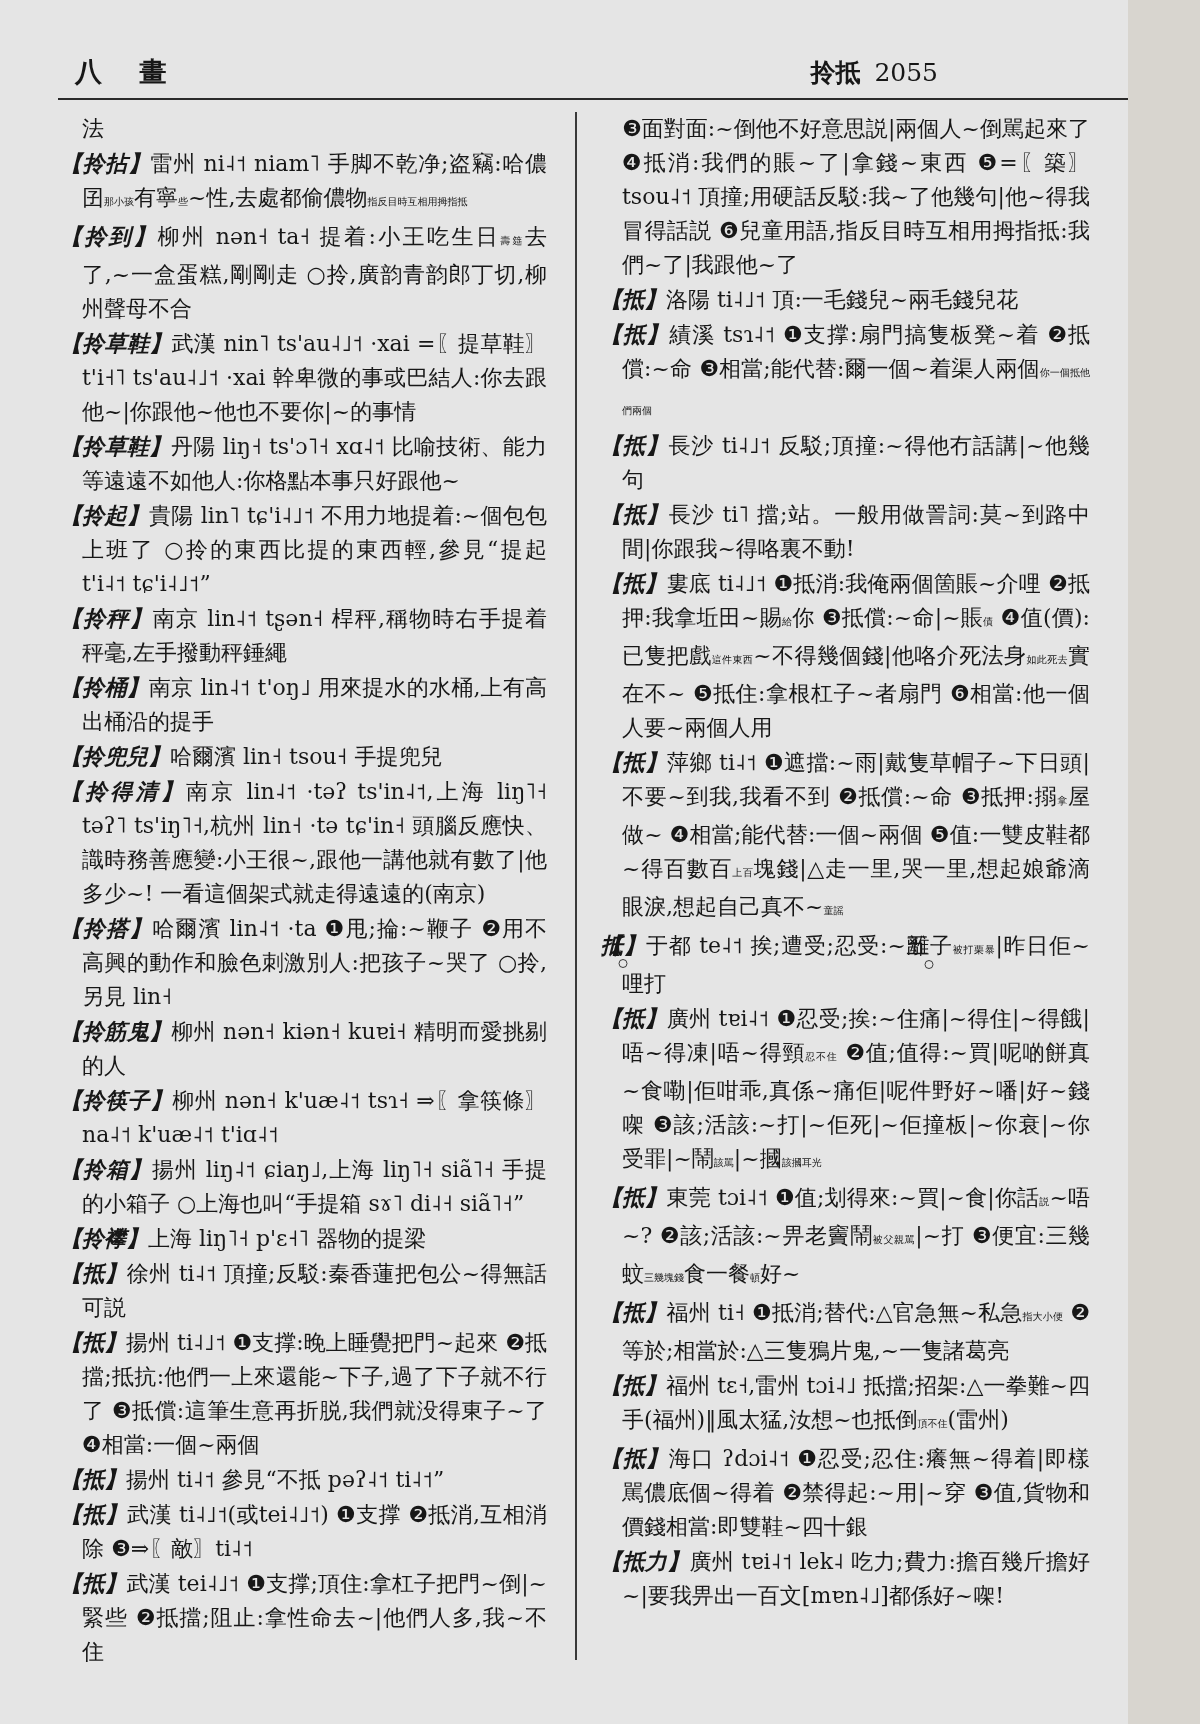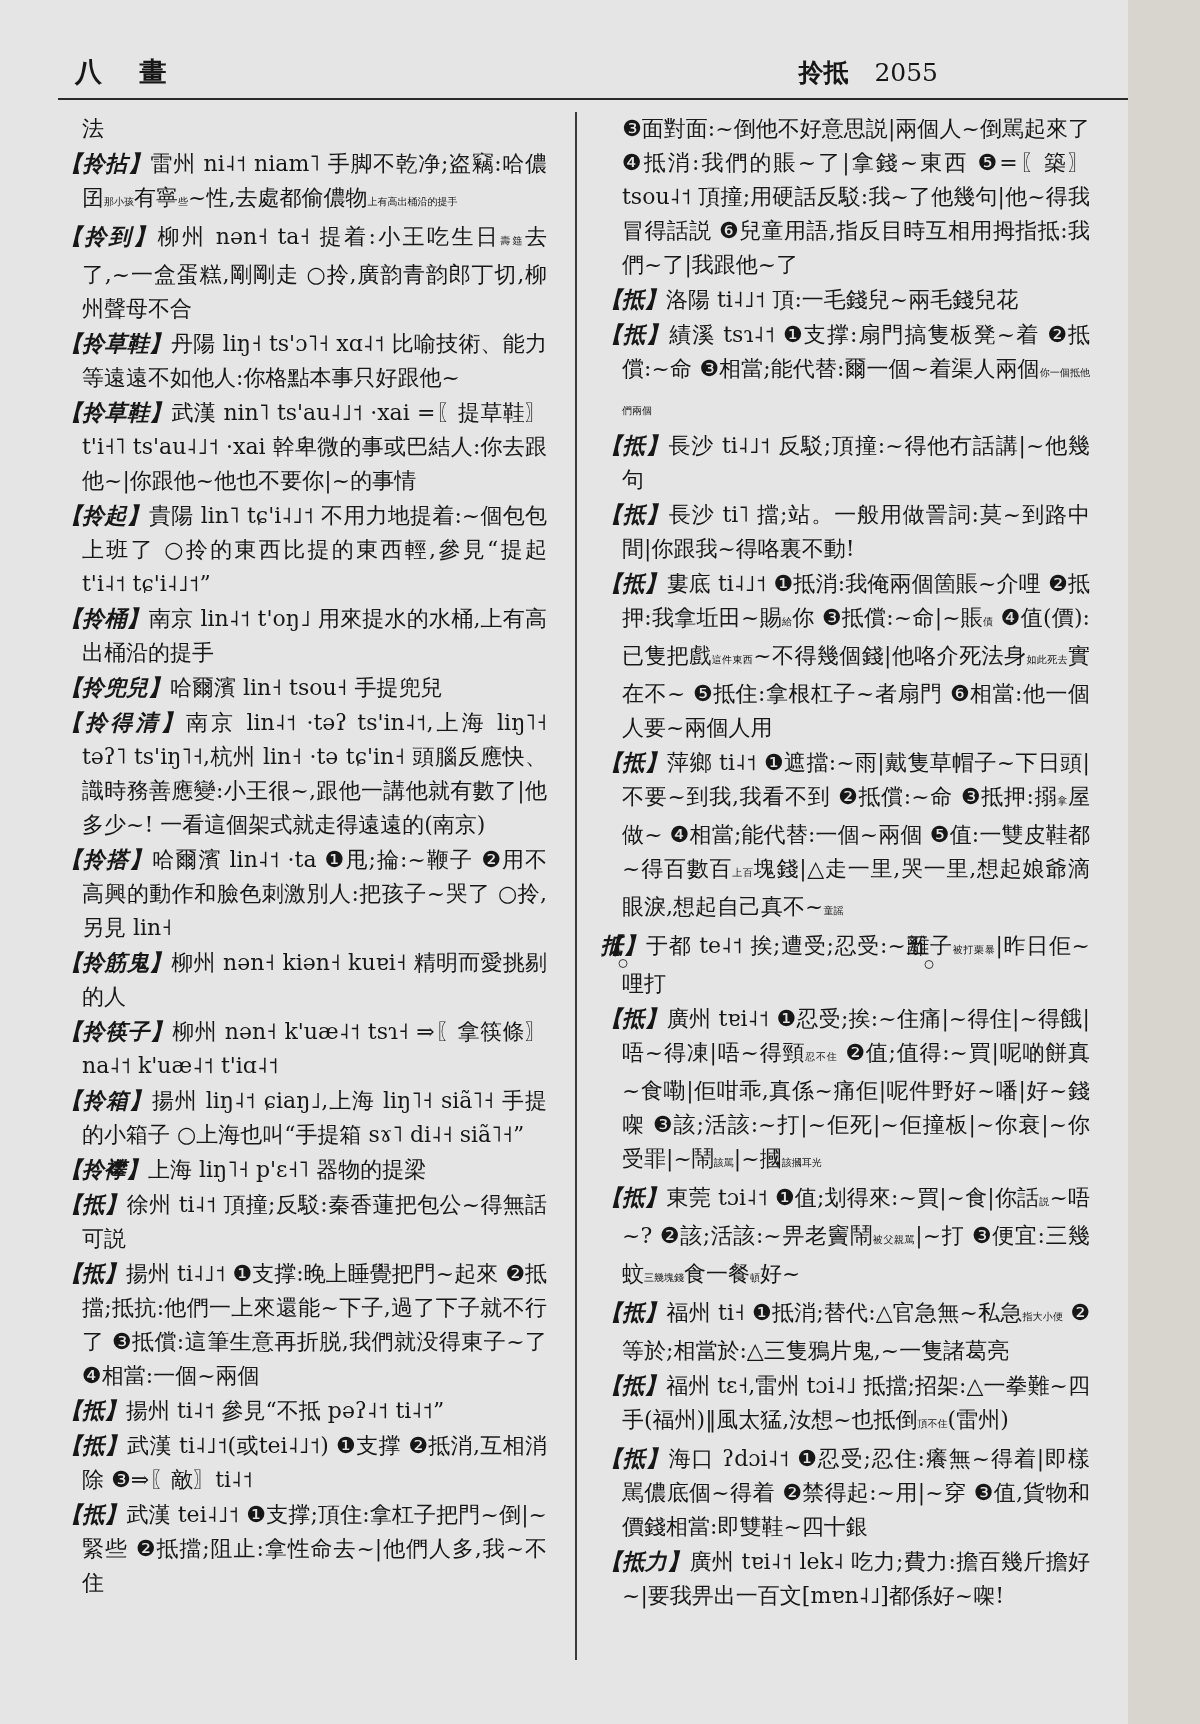--- a/index.html
+++ b/index.html
@@ -15,21 +15,21 @@
     position:absolute;top:54px;left:75px;right:0;height:40px;
   }
   .hdr-left{
     position:absolute;left:0;top:0;
     font-size:27px;font-weight:bold;letter-spacing:14px;
   }
   .hdr-right{
     position:absolute;right:190px;top:2px;
     font-size:25px;
   }
-  .hdr-right .rng{font-weight:bold;margin-right:26px;}
+  .hdr-right .rng{font-weight:bold;margin-right:14px;}
   .hdr-rule{
     position:absolute;top:98px;left:58px;width:1084px;height:2px;
     background:#2b2b2b;
   }
   .col{
     position:absolute;top:112px;height:1560px;overflow:hidden;
     text-align:justify;
   }
   .col-left{left:60px;width:487px;}
   .col-right{left:600px;width:490px;}
@@ -63,25 +63,26 @@
   <div class="hdr-row">
     <div class="hdr-left">八 畫</div>
     <div class="hdr-right">
       <span class="rng">拎抵</span><span>2055</span>
     </div>
   </div>
   <div class="hdr-rule"></div>
 
   <div class="col col-left" id="col-left">
       <div class="entry cont"><span class="seg-b">法</span></div>
-      <div class="entry"><span class="seg-h">【拎拈】</span><span class="seg-b">雷州 ni˨˦ niam˥ 手脚不乾净;盗竊:哈儂囝</span><span class="seg-s">那小孩</span><span class="seg-b">有寧</span><span class="seg-s">些</span><span class="seg-b">~性,去處都偷儂物</span><span class="seg-s">上有高出桶沿的提手</span></div>
+      <div class="entry"><span class="seg-h">【拎拈】</span><span class="seg-b">雷州 ni˨˦ niam˥ 手脚不乾净;盗竊:哈儂囝</span><span class="seg-s">那小孩</span><span class="seg-b">有寧</span><span class="seg-s">些</span><span class="seg-b">~性,去處都偷儂物</span><span class="seg-s">指反目時互相用拇指抵</span></div>
       <div class="entry"><span class="seg-h">【拎到】</span><span class="seg-b">柳州 nən˧ ta˧ 提着:小王吃生日</span><span class="seg-s">壽筵</span><span class="seg-b">去了,~一盒蛋糕,剛剛走 ○拎,廣韵青韵郎丁切,柳州聲母不合</span></div>
+      <div class="entry"><span class="seg-h">【拎草鞋】</span><span class="seg-b">武漢 nin˥ ts'au˨˩˦ ·xai =〖提草鞋〗t'i˧˥ ts'au˨˩˦ ·xai 幹卑微的事或巴結人:你去跟他~|你跟他~他也不要你|~的事情</span></div>
       <div class="entry"><span class="seg-h">【拎草鞋】</span><span class="seg-b">丹陽 liŋ˧ ts'ɔ˥˧ xɑ˨˦ 比喻技術、能力等遠遠不如他人:你格點本事只好跟他~</span></div>
-      <div class="entry"><span class="seg-h">【拎草鞋】</span><span class="seg-b">武漢 nin˥ ts'au˨˩˦ ·xai =〖提草鞋〗t'i˧˥ ts'au˨˩˦ ·xai 幹卑微的事或巴結人:你去跟他~|你跟他~他也不要你|~的事情</span></div>
       <div class="entry"><span class="seg-h">【拎起】</span><span class="seg-b">貴陽 lin˥ tɕ'i˨˩˦ 不用力地提着:~個包包上班了 ○拎的東西比提的東西輕,參見“提起 t'i˨˦ tɕ'i˨˩˦”</span></div>
+      <div class="entry"><span class="seg-h">【拎秤】</span><span class="seg-b">南京 lin˨˦ tʂən˧ 桿秤,稱物時右手提着秤毫,左手撥動秤錘繩</span></div>
       <div class="entry"><span class="seg-h">【拎桶】</span><span class="seg-b">南京 lin˨˦ t'oŋ˩ 用來提水的水桶,上有高出桶沿的提手</span></div>
       <div class="entry"><span class="seg-h">【拎兜兒】</span><span class="seg-b">哈爾濱 lin˧ tsou˧ 手提兜兒</span></div>
       <div class="entry"><span class="seg-h">【拎得清】</span><span class="seg-b">南京 lin˨˦ ·təʔ ts'in˨˦,上海 liŋ˥˧ təʔ˥ ts'iŋ˥˧,杭州 lin˧ ·tə tɕ'in˧ 頭腦反應快、識時務善應變:小王很~,跟他一講他就有數了|他多少~! 一看這個架式就走得遠遠的(南京)</span></div>
       <div class="entry"><span class="seg-h">【拎搭】</span><span class="seg-b">哈爾濱 lin˨˦ ·ta ❶甩;掄:~鞭子 ❷用不高興的動作和臉色刺激別人:把孩子~哭了 ○拎,另見 lin˧</span></div>
       <div class="entry"><span class="seg-h">【拎筋鬼】</span><span class="seg-b">柳州 nən˧ kiən˧ kuɐi˧ 精明而愛挑剔的人</span></div>
       <div class="entry"><span class="seg-h">【拎筷子】</span><span class="seg-b">柳州 nən˧ k'uæ˨˦ tsɿ˧ ⇒〖拿筷條〗na˨˦ k'uæ˨˦ t'iɑ˨˦</span></div>
       <div class="entry"><span class="seg-h">【拎箱】</span><span class="seg-b">揚州 liŋ˨˦ ɕiaŋ˩,上海 liŋ˥˧ siã˥˧ 手提的小箱子 ○上海也叫“手提箱 sɤ˥ di˨˧ siã˥˧”</span></div>
       <div class="entry"><span class="seg-h">【拎襻】</span><span class="seg-b">上海 liŋ˥˧ p'ɛ˧˥ 器物的提梁</span></div>
       <div class="entry"><span class="seg-h">【抵】</span><span class="seg-b">徐州 ti˨˦ 頂撞;反駁:秦香蓮把包公~得無話可説</span></div>
       <div class="entry"><span class="seg-h">【抵】</span><span class="seg-b">揚州 ti˨˩˦ ❶支撑:晚上睡覺把門~起來 ❷抵擋;抵抗:他們一上來還能~下子,過了下子就不行了 ❸抵償:這筆生意再折脱,我們就没得東子~了 ❹相當:一個~兩個</span></div>

